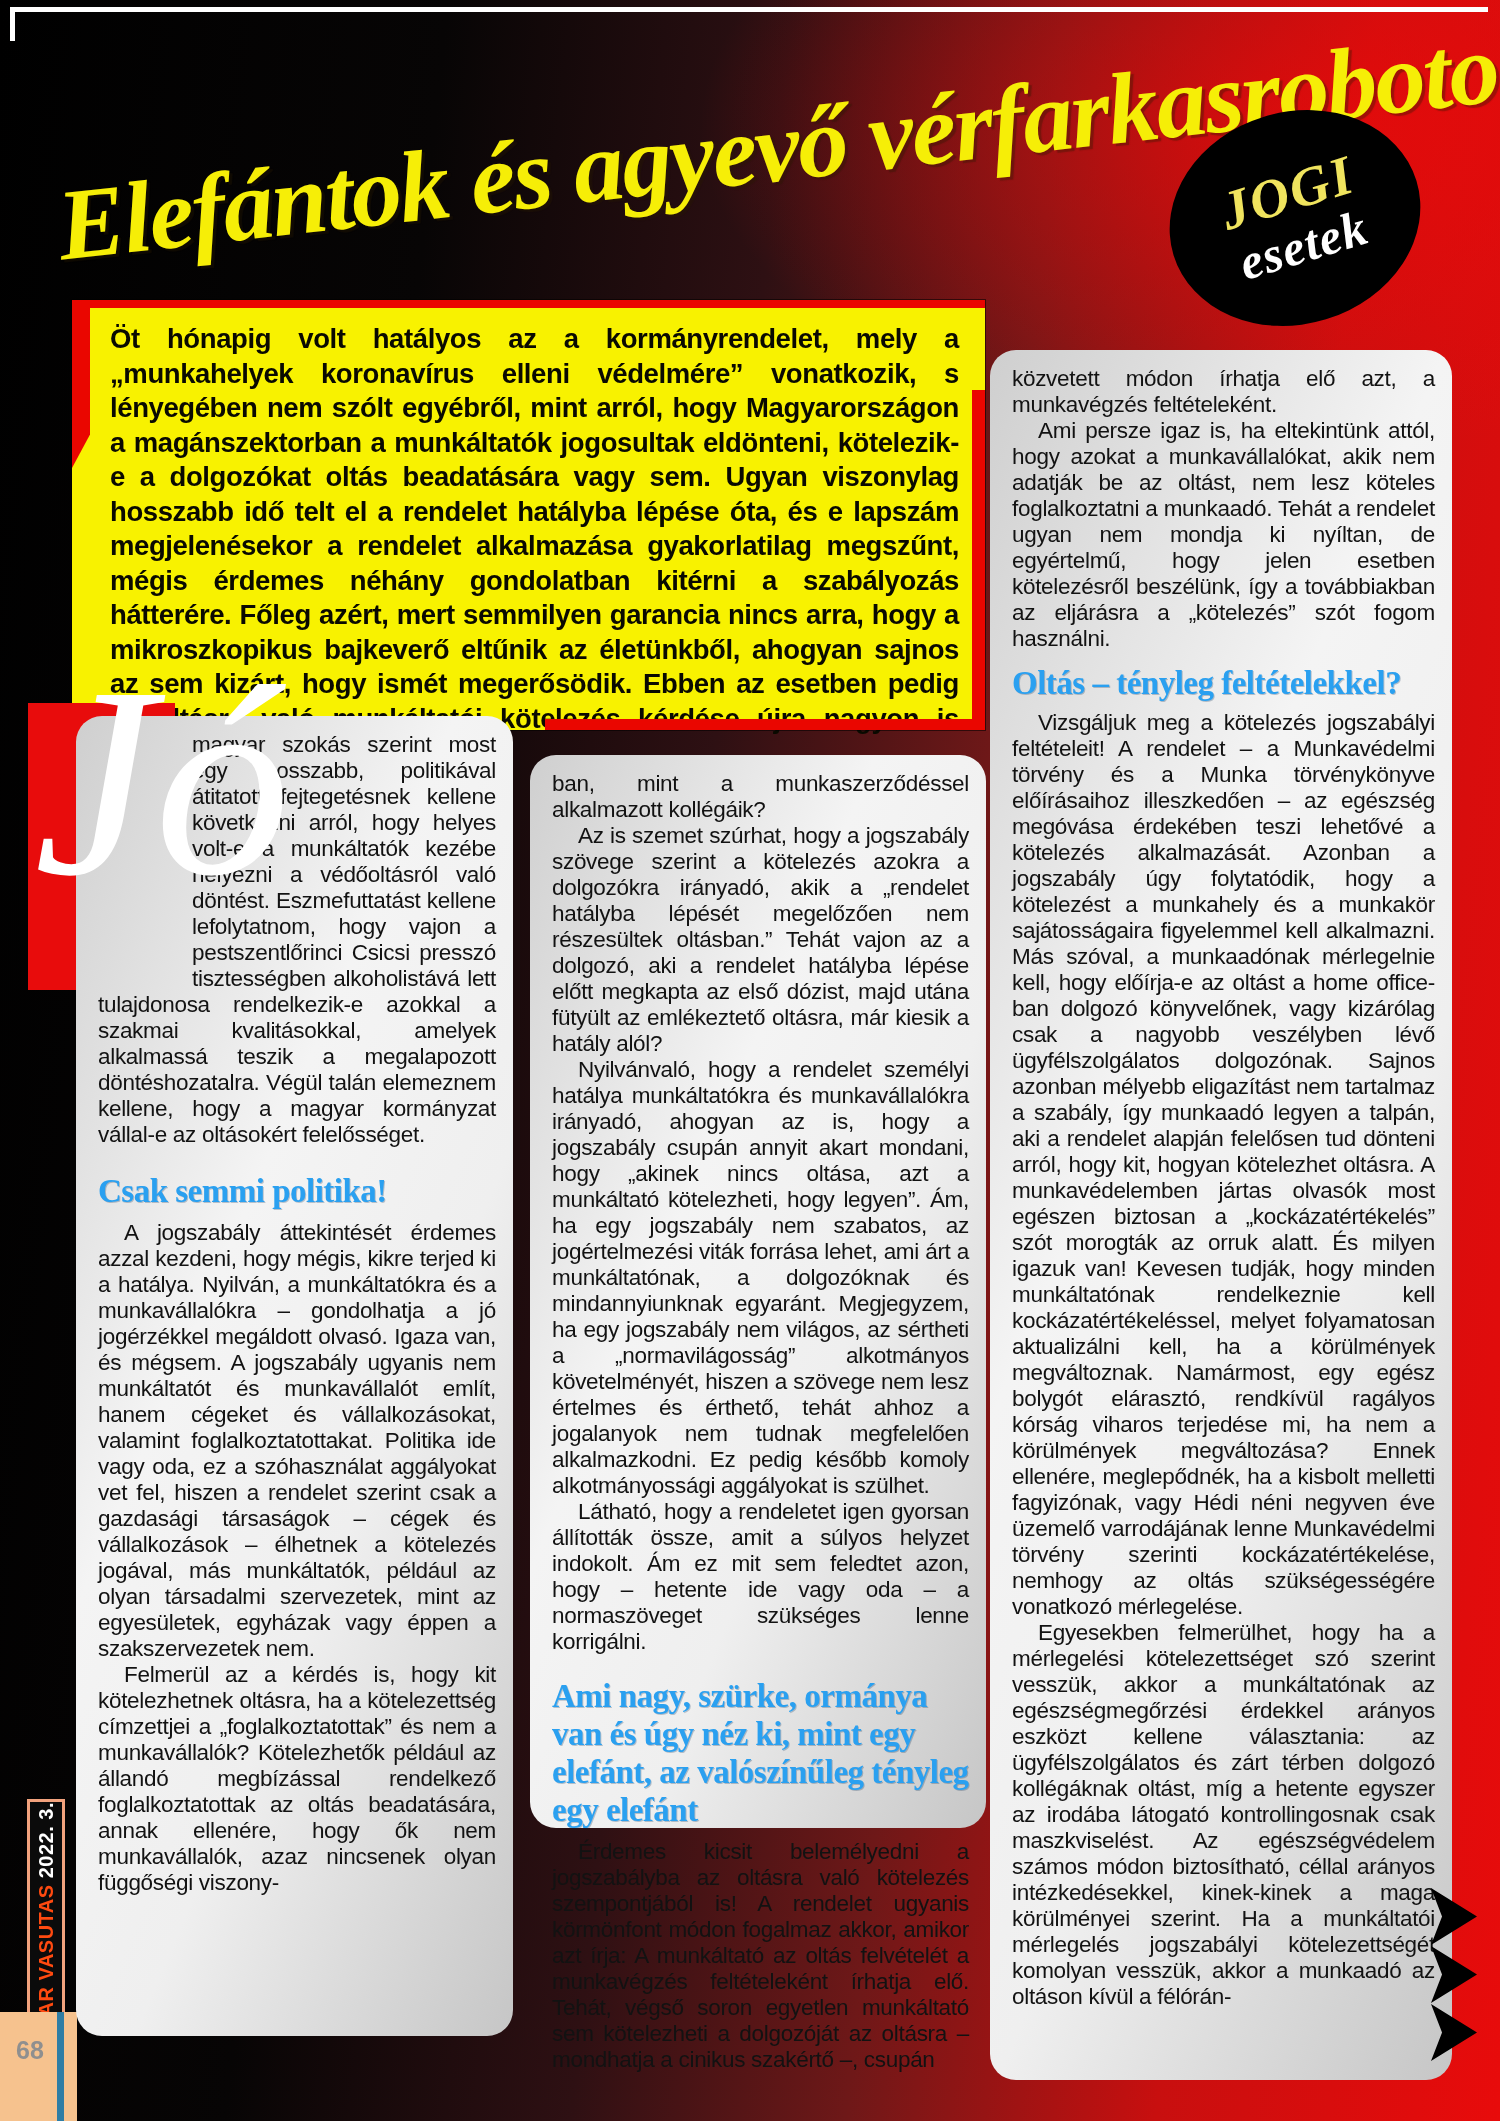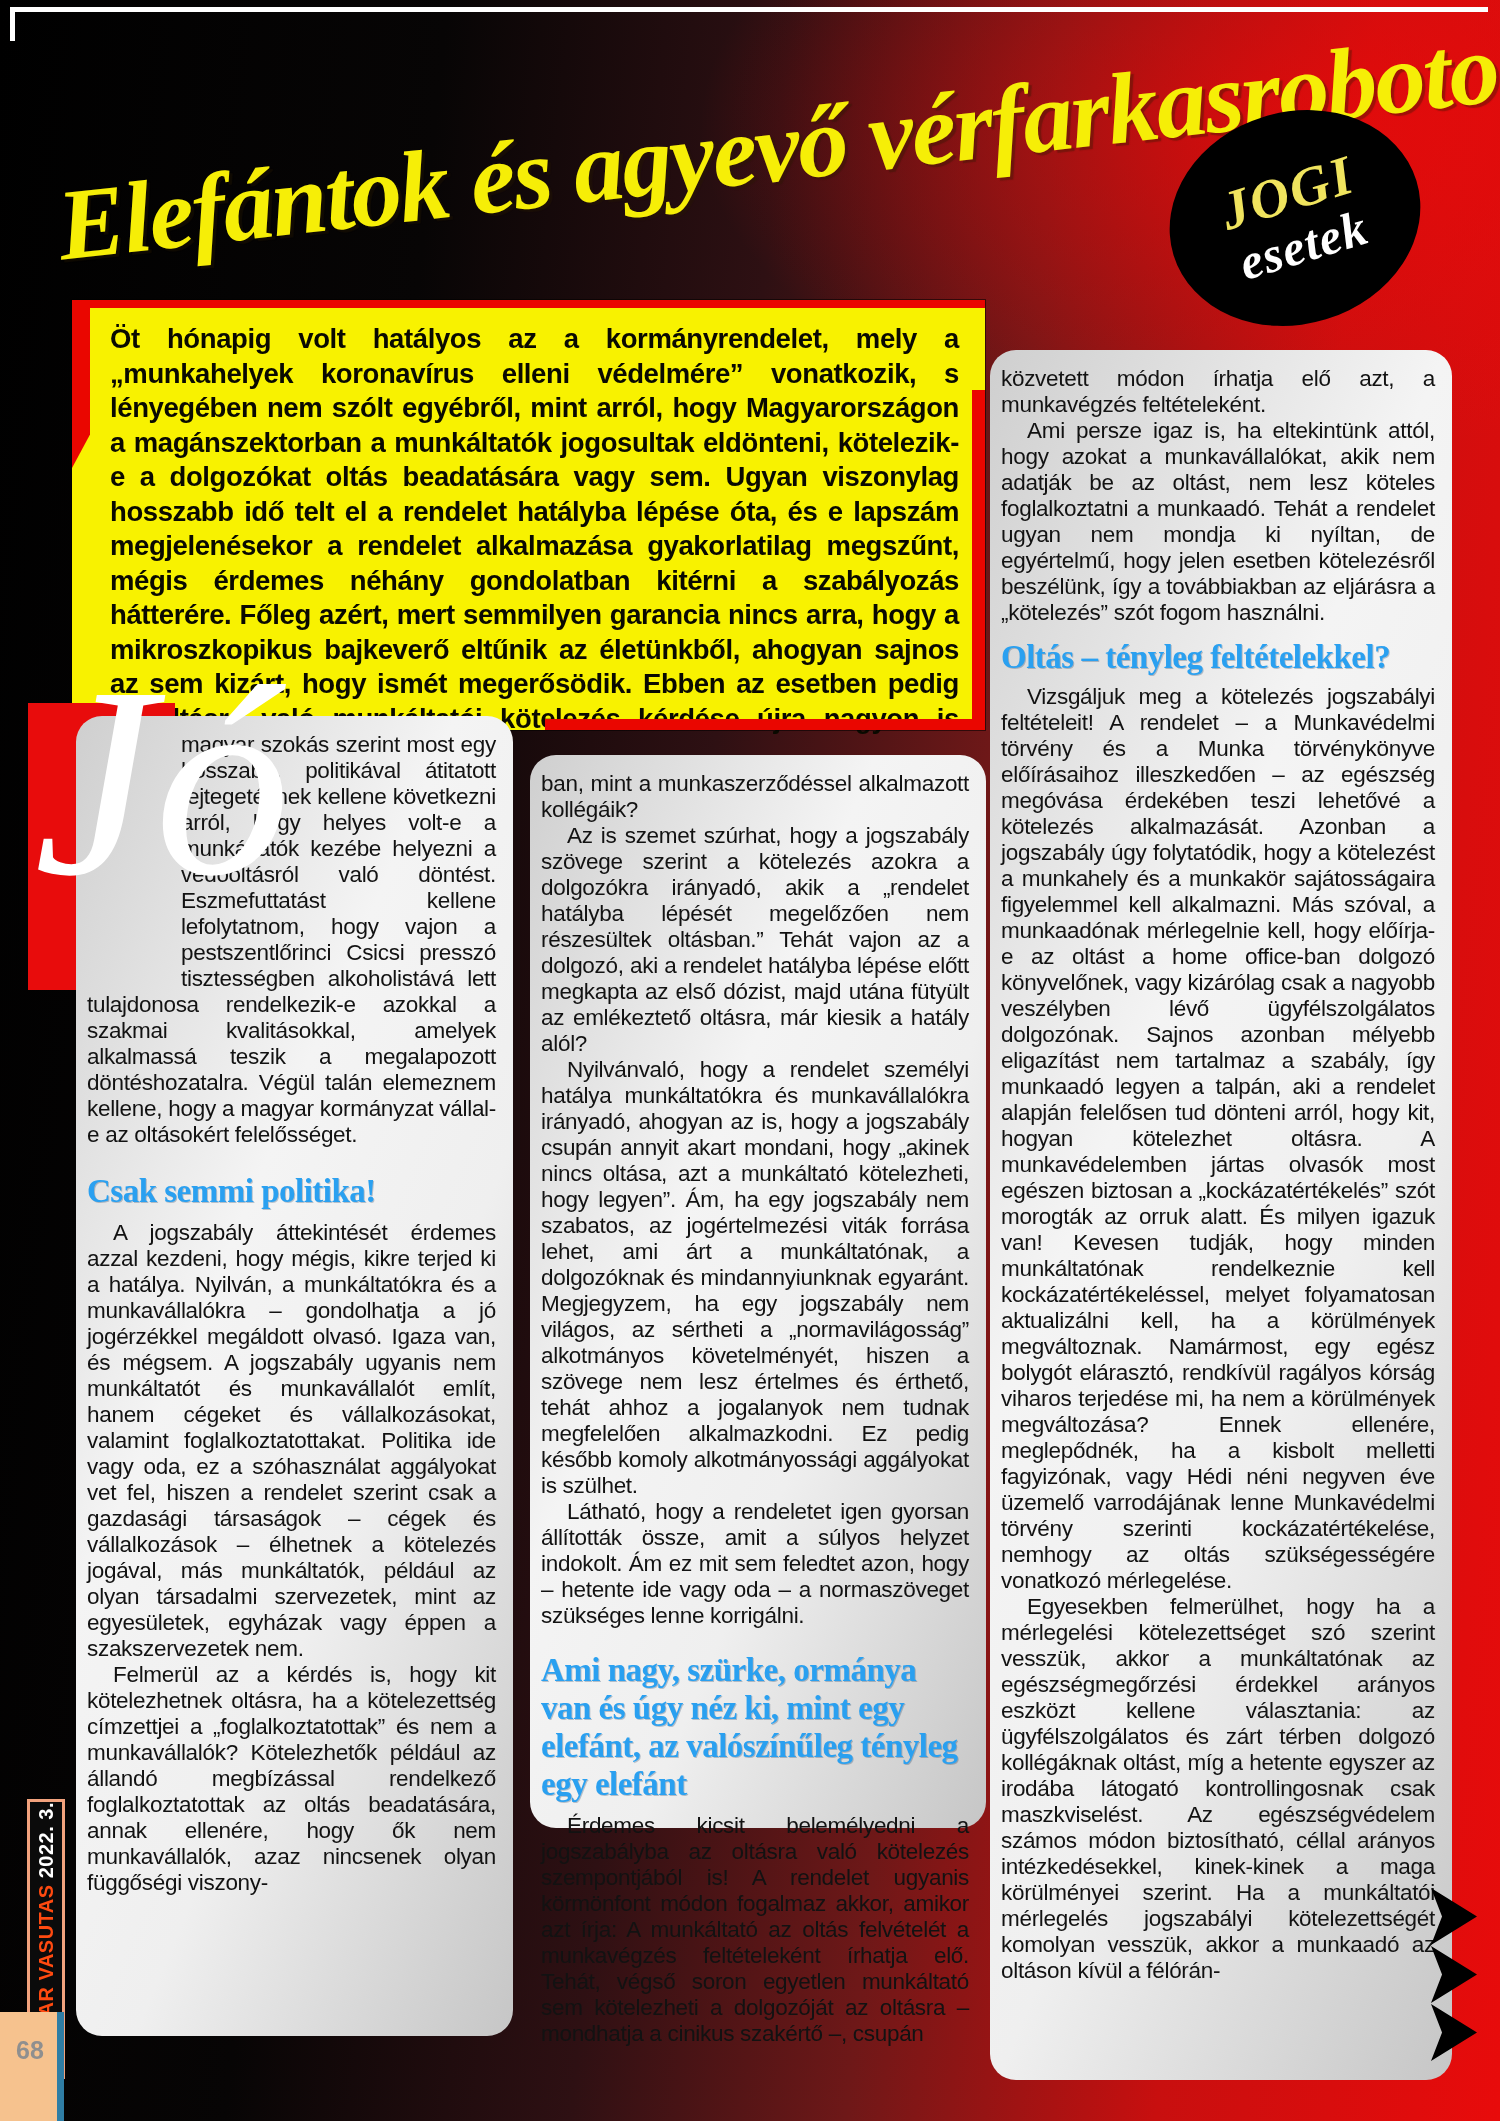--- a/index.html
+++ b/index.html
@@ -62,21 +62,21 @@
     position:absolute;left:34px;top:646px;
     font-family:"Liberation Serif", serif;font-style:italic;font-weight:normal;
     font-size:272px;line-height:1;color:#fff;z-index:4;
   }
 
   
   .col{
     position:absolute;box-sizing:border-box;
     background:linear-gradient(113deg,#cfcfcf 0%,#f4f4f4 38%,#efefef 62%,#c6c6c6 100%);
     border-radius:26px;
-    padding:16px 17px 14px 11px;
+    padding:16px 17px 14px 22px;
     color:#121212;
   }
   .col p{
     margin:0;text-align:justify;
     font-size:22.5px;line-height:26px;letter-spacing:-.3px;
   }
   .col p.indent{text-indent:26px;}
   .col h3{
     font-family:"Liberation Serif", serif;font-weight:bold;
     color:#2aa0f0;font-size:33px;line-height:38px;
@@ -97,21 +97,21 @@
     display:flex;align-items:center;justify-content:center;
   }
   .mag-strip .vtext{
     writing-mode:vertical-rl;transform:rotate(180deg);
     white-space:nowrap;font-weight:bold;font-size:20px;letter-spacing:.5px;
   }
   .mag-strip .mag-name{color:#ff4a10;}
   .mag-strip .mag-issue{color:#ffffff;}
 
   
-  .pagenum-block{position:absolute;left:0;top:2012px;width:57px;height:109px;background:#f6c28e;}
+  .pagenum-block{position:absolute;left:0;top:2012px;width:77px;height:109px;background:#f6c28e;}
   .pagenum{position:absolute;left:16px;top:24px;color:#8f8f8f;font-weight:bold;font-size:25px;}
   .blue-line{position:absolute;left:57px;top:2012px;width:7px;height:109px;background:#2f7da4;}
 
   
   .arrow{
     position:absolute;left:1431px;width:46px;height:57px;background:#000;
     clip-path:polygon(0 0,100% 50%,0 100%,24% 50%);
   }
   .arrow.a1{top:1888px;} .arrow.a2{top:1946px;} .arrow.a3{top:2004px;}
 </style>

